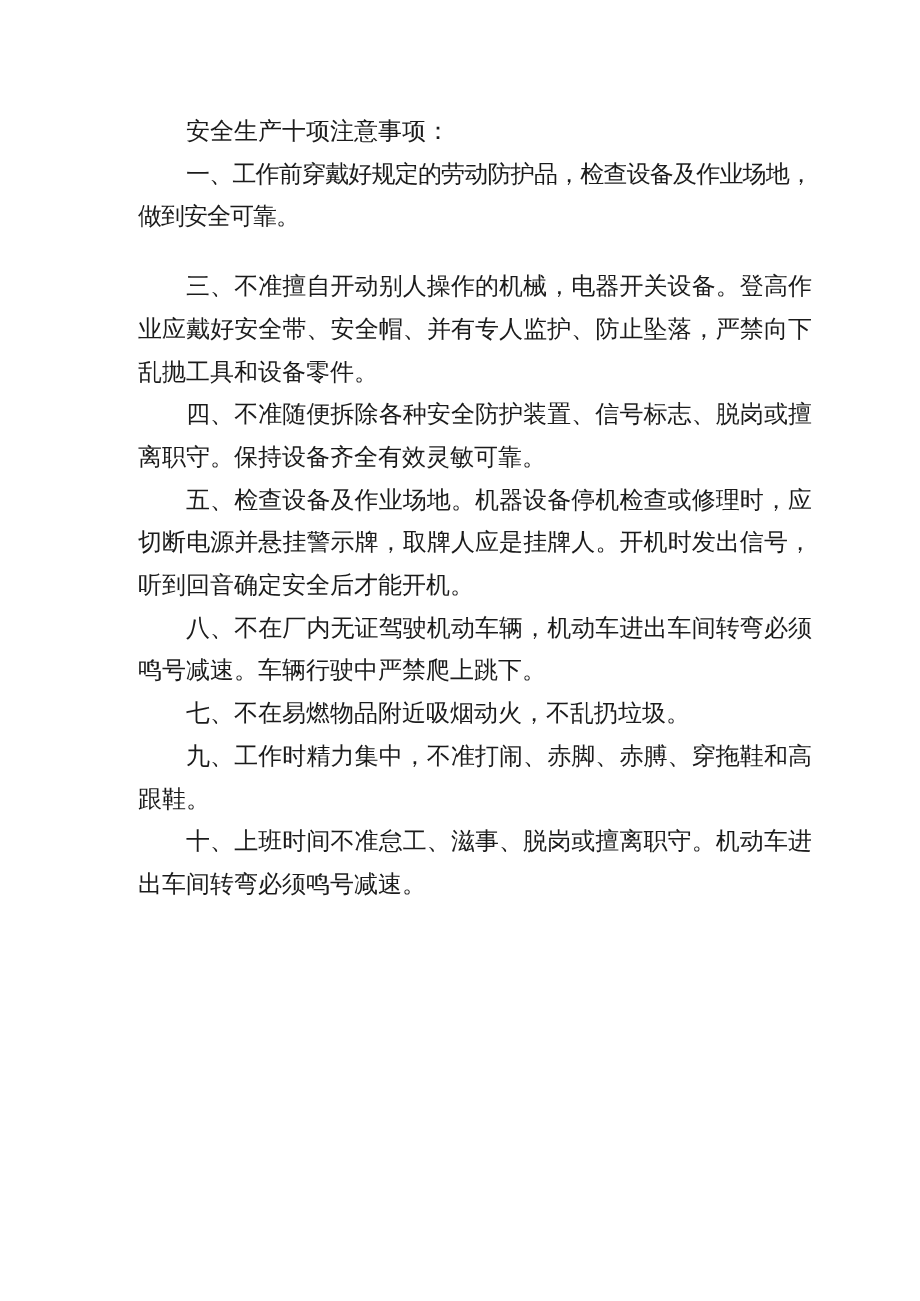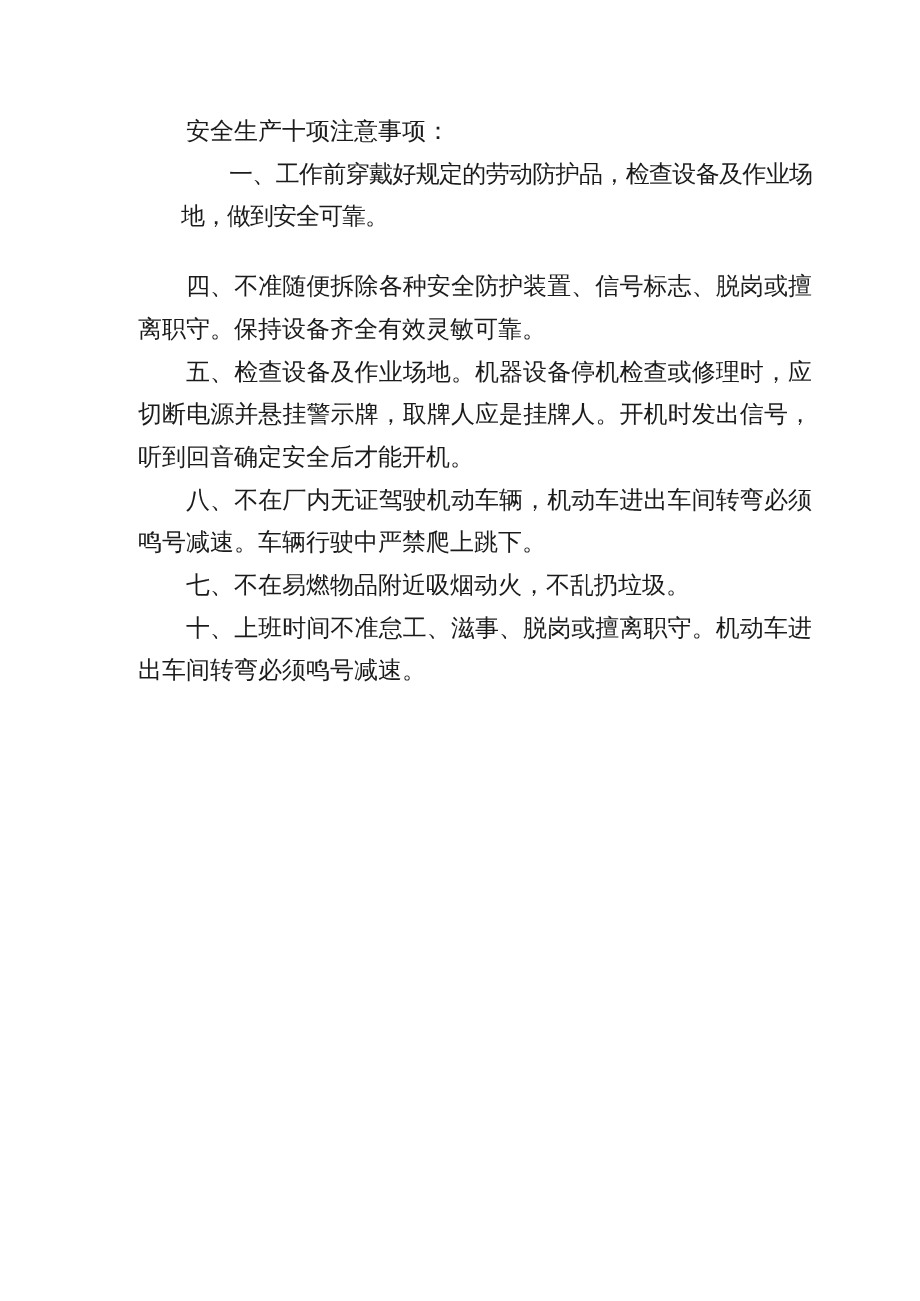--- a/index.html
+++ b/index.html
@@ -27,30 +27,32 @@
     line-height: 42.7px;
   }
   .para {
     margin: 0;
     padding: 0;
     text-indent: 48px;
     text-align: justify;
     letter-spacing: 0;
   }
   
-  .para.tight { letter-spacing: -1px; margin-left: 43px; }
+  .para.tight { letter-spacing: -1px; }
   
   .para.gap-after { margin-bottom: 27px; }
 </style>
 </head>
 <body>
 
 <main class="page">
   <article class="doc">
     <p class="para">安全生产十项注意事项：</p>
     <p class="para tight gap-after">一、工作前穿戴好规定的劳动防护品，检查设备及作业场地，做到安全可靠。</p>
+    <p class="para">三、不准擅自开动别人操作的机械，电器开关设备。登高作业应戴好安全带、安全帽、并有专人监护、防止坠落，严禁向下乱抛工具和设备零件。</p>
     <p class="para">四、不准随便拆除各种安全防护装置、信号标志、脱岗或擅离职守。保持设备齐全有效灵敏可靠。</p>
     <p class="para">五、检查设备及作业场地。机器设备停机检查或修理时，应切断电源并悬挂警示牌，取牌人应是挂牌人。开机时发出信号，听到回音确定安全后才能开机。</p>
     <p class="para">八、不在厂内无证驾驶机动车辆，机动车进出车间转弯必须鸣号减速。车辆行驶中严禁爬上跳下。</p>
     <p class="para">七、不在易燃物品附近吸烟动火，不乱扔垃圾。</p>
+    <p class="para">九、工作时精力集中，不准打闹、赤脚、赤膊、穿拖鞋和高跟鞋。</p>
     <p class="para">十、上班时间不准怠工、滋事、脱岗或擅离职守。机动车进出车间转弯必须鸣号减速。</p>
   </article>
 </main>
 
 </body></html>

